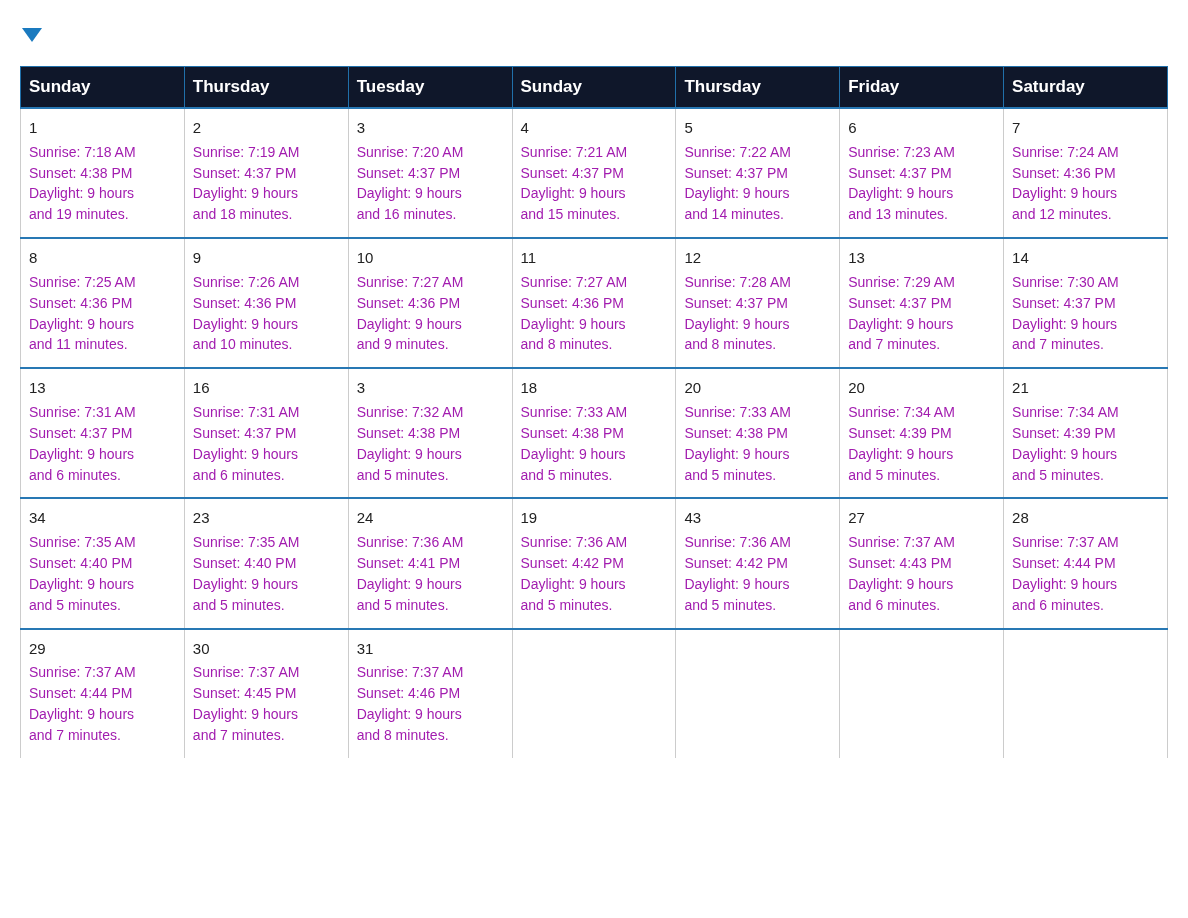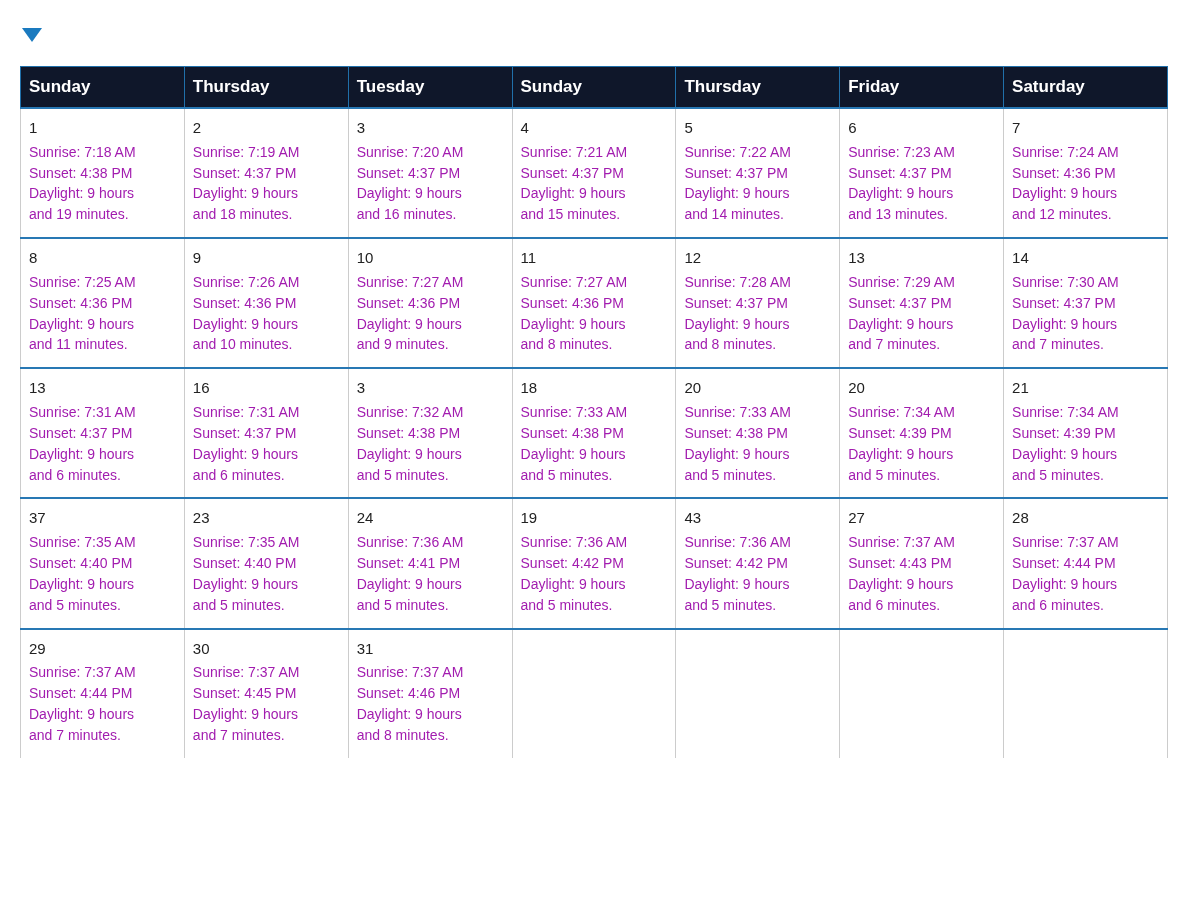--- a/index.html
+++ b/index.html
@@ -218,21 +218,21 @@
         <span class="day-number">20</span>
         <span class="day-info">Sunrise: 7:34 AM<br>Sunset: 4:39 PM<br>Daylight: 9 hours<br>and 5 minutes.</span>
       </td>
         <td>
         <span class="day-number">21</span>
         <span class="day-info">Sunrise: 7:34 AM<br>Sunset: 4:39 PM<br>Daylight: 9 hours<br>and 5 minutes.</span>
       </td>
       </tr>
       <tr>
         <td>
-        <span class="day-number">37</span>
+        <span class="day-number">34</span>
         <span class="day-info">Sunrise: 7:35 AM<br>Sunset: 4:40 PM<br>Daylight: 9 hours<br>and 5 minutes.</span>
       </td>
         <td>
         <span class="day-number">23</span>
         <span class="day-info">Sunrise: 7:35 AM<br>Sunset: 4:40 PM<br>Daylight: 9 hours<br>and 5 minutes.</span>
       </td>
         <td>
         <span class="day-number">24</span>
         <span class="day-info">Sunrise: 7:36 AM<br>Sunset: 4:41 PM<br>Daylight: 9 hours<br>and 5 minutes.</span>
       </td>

